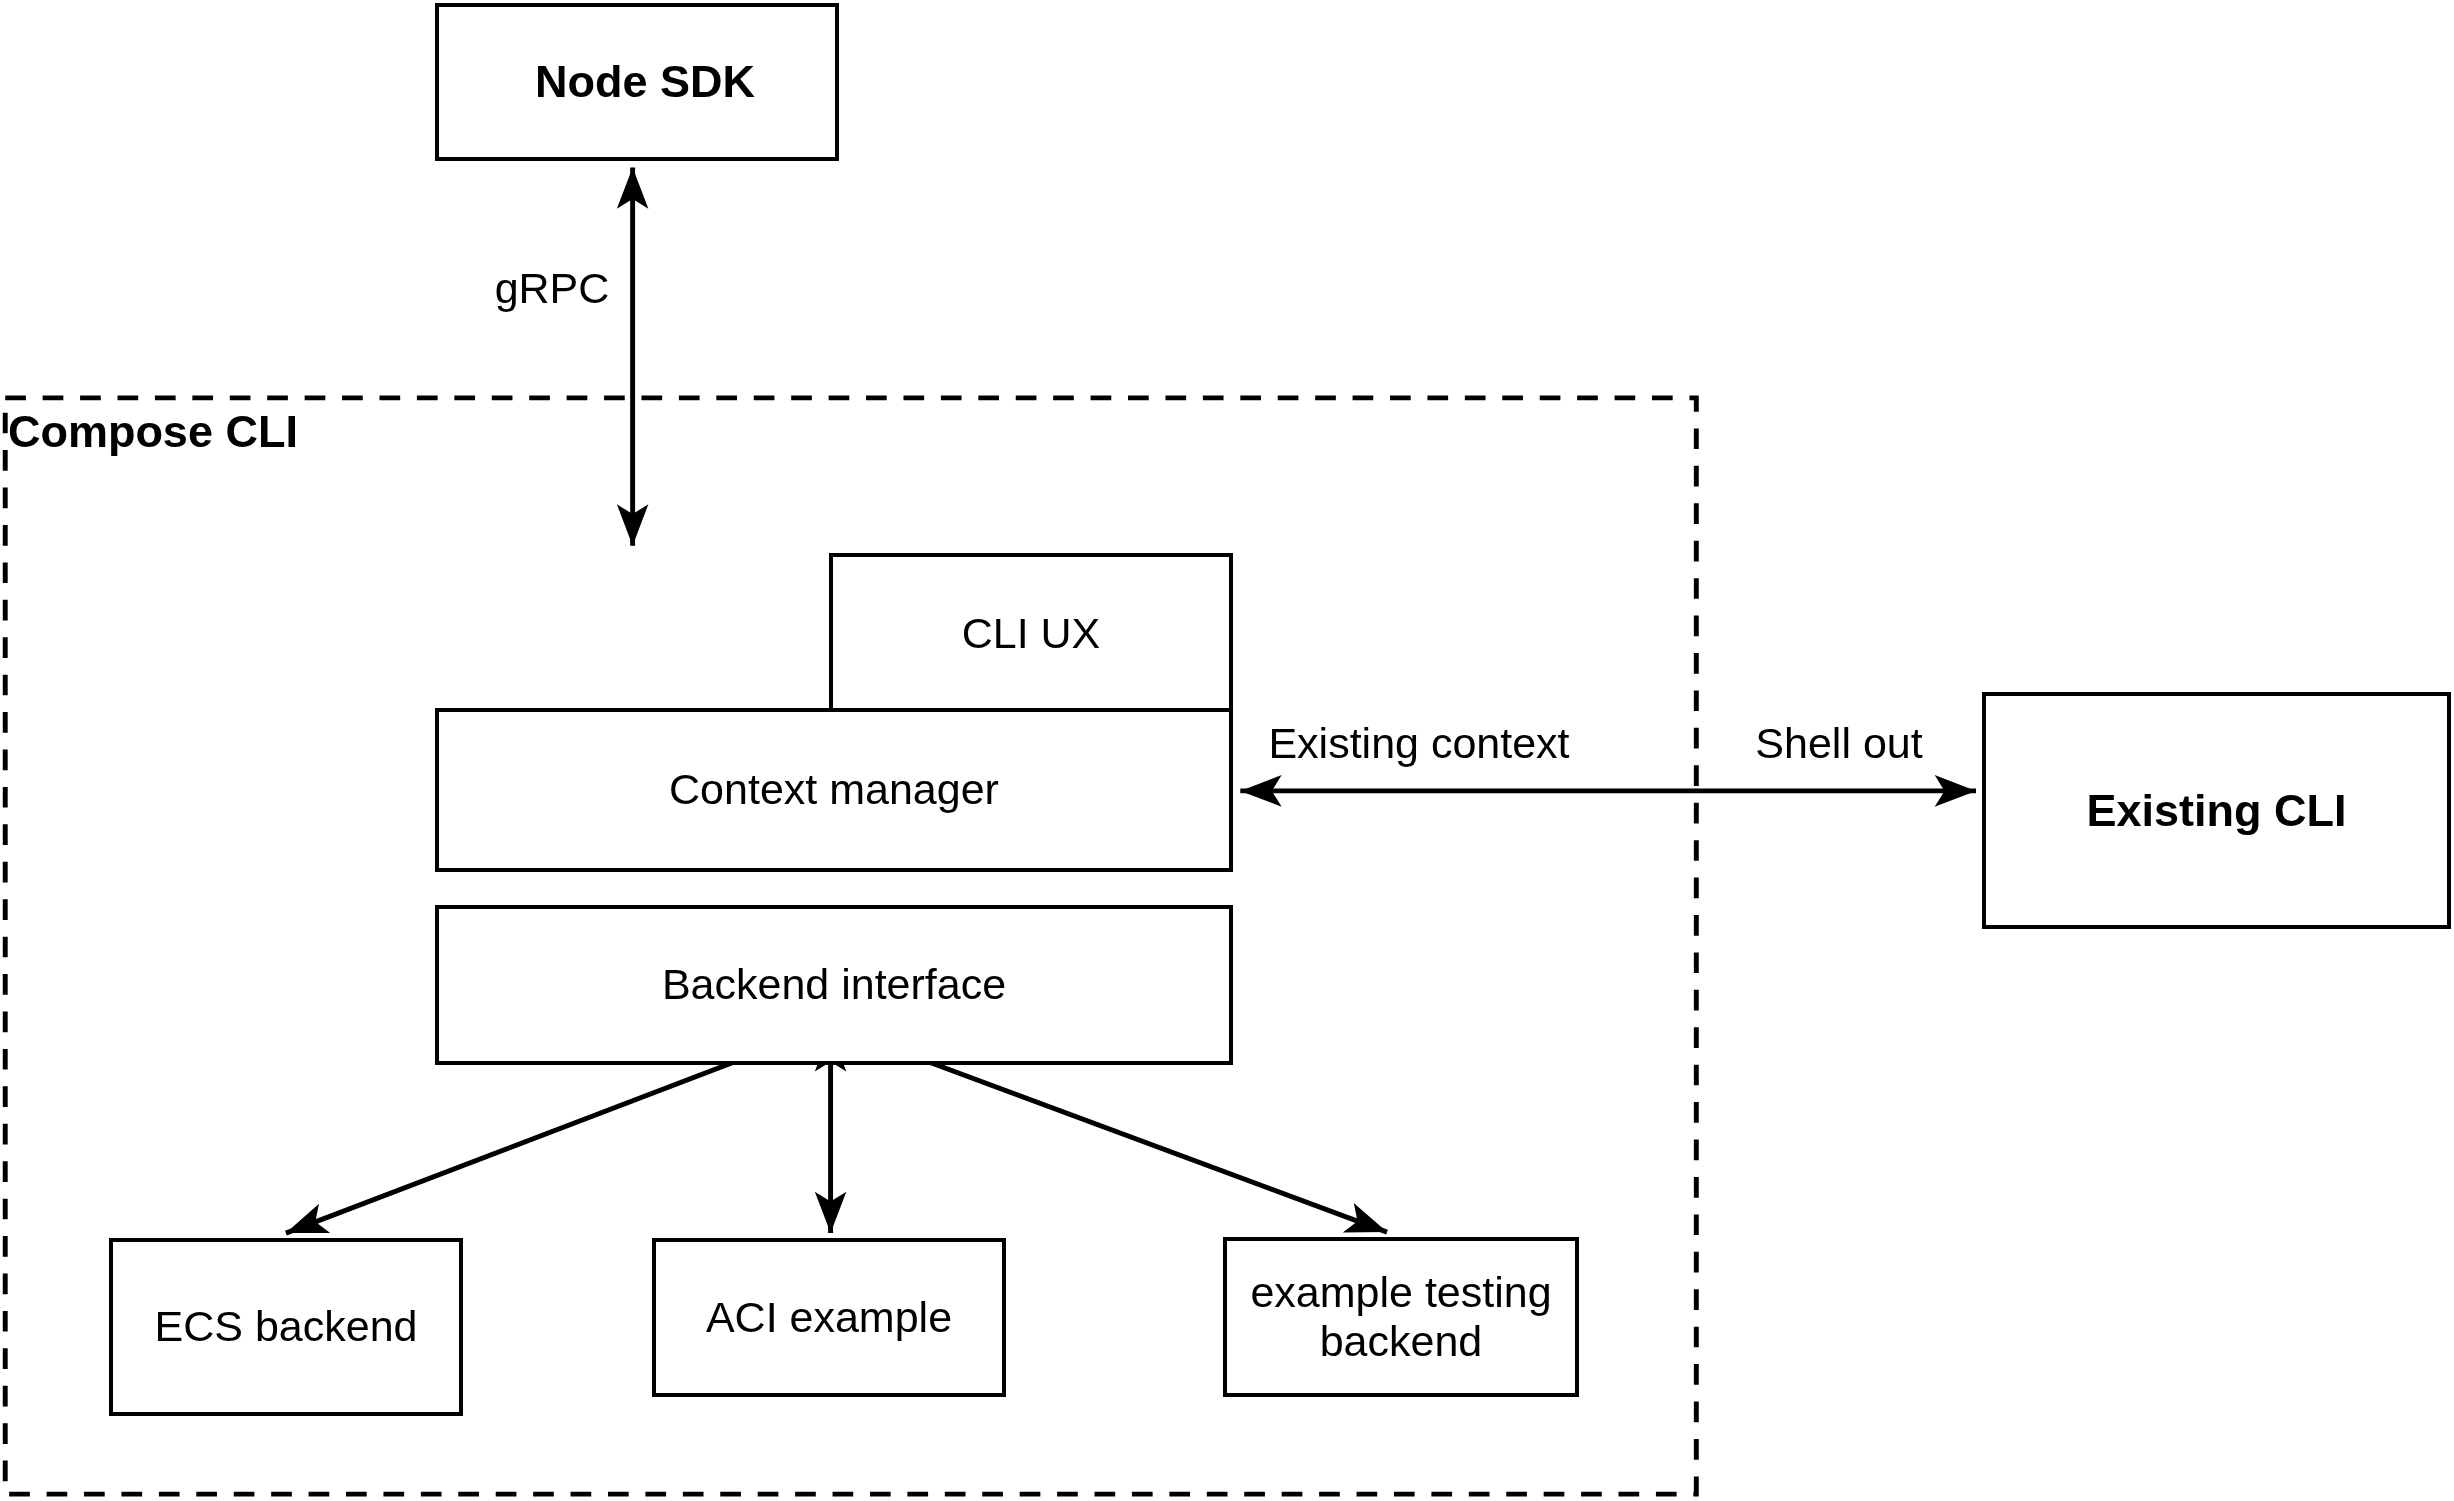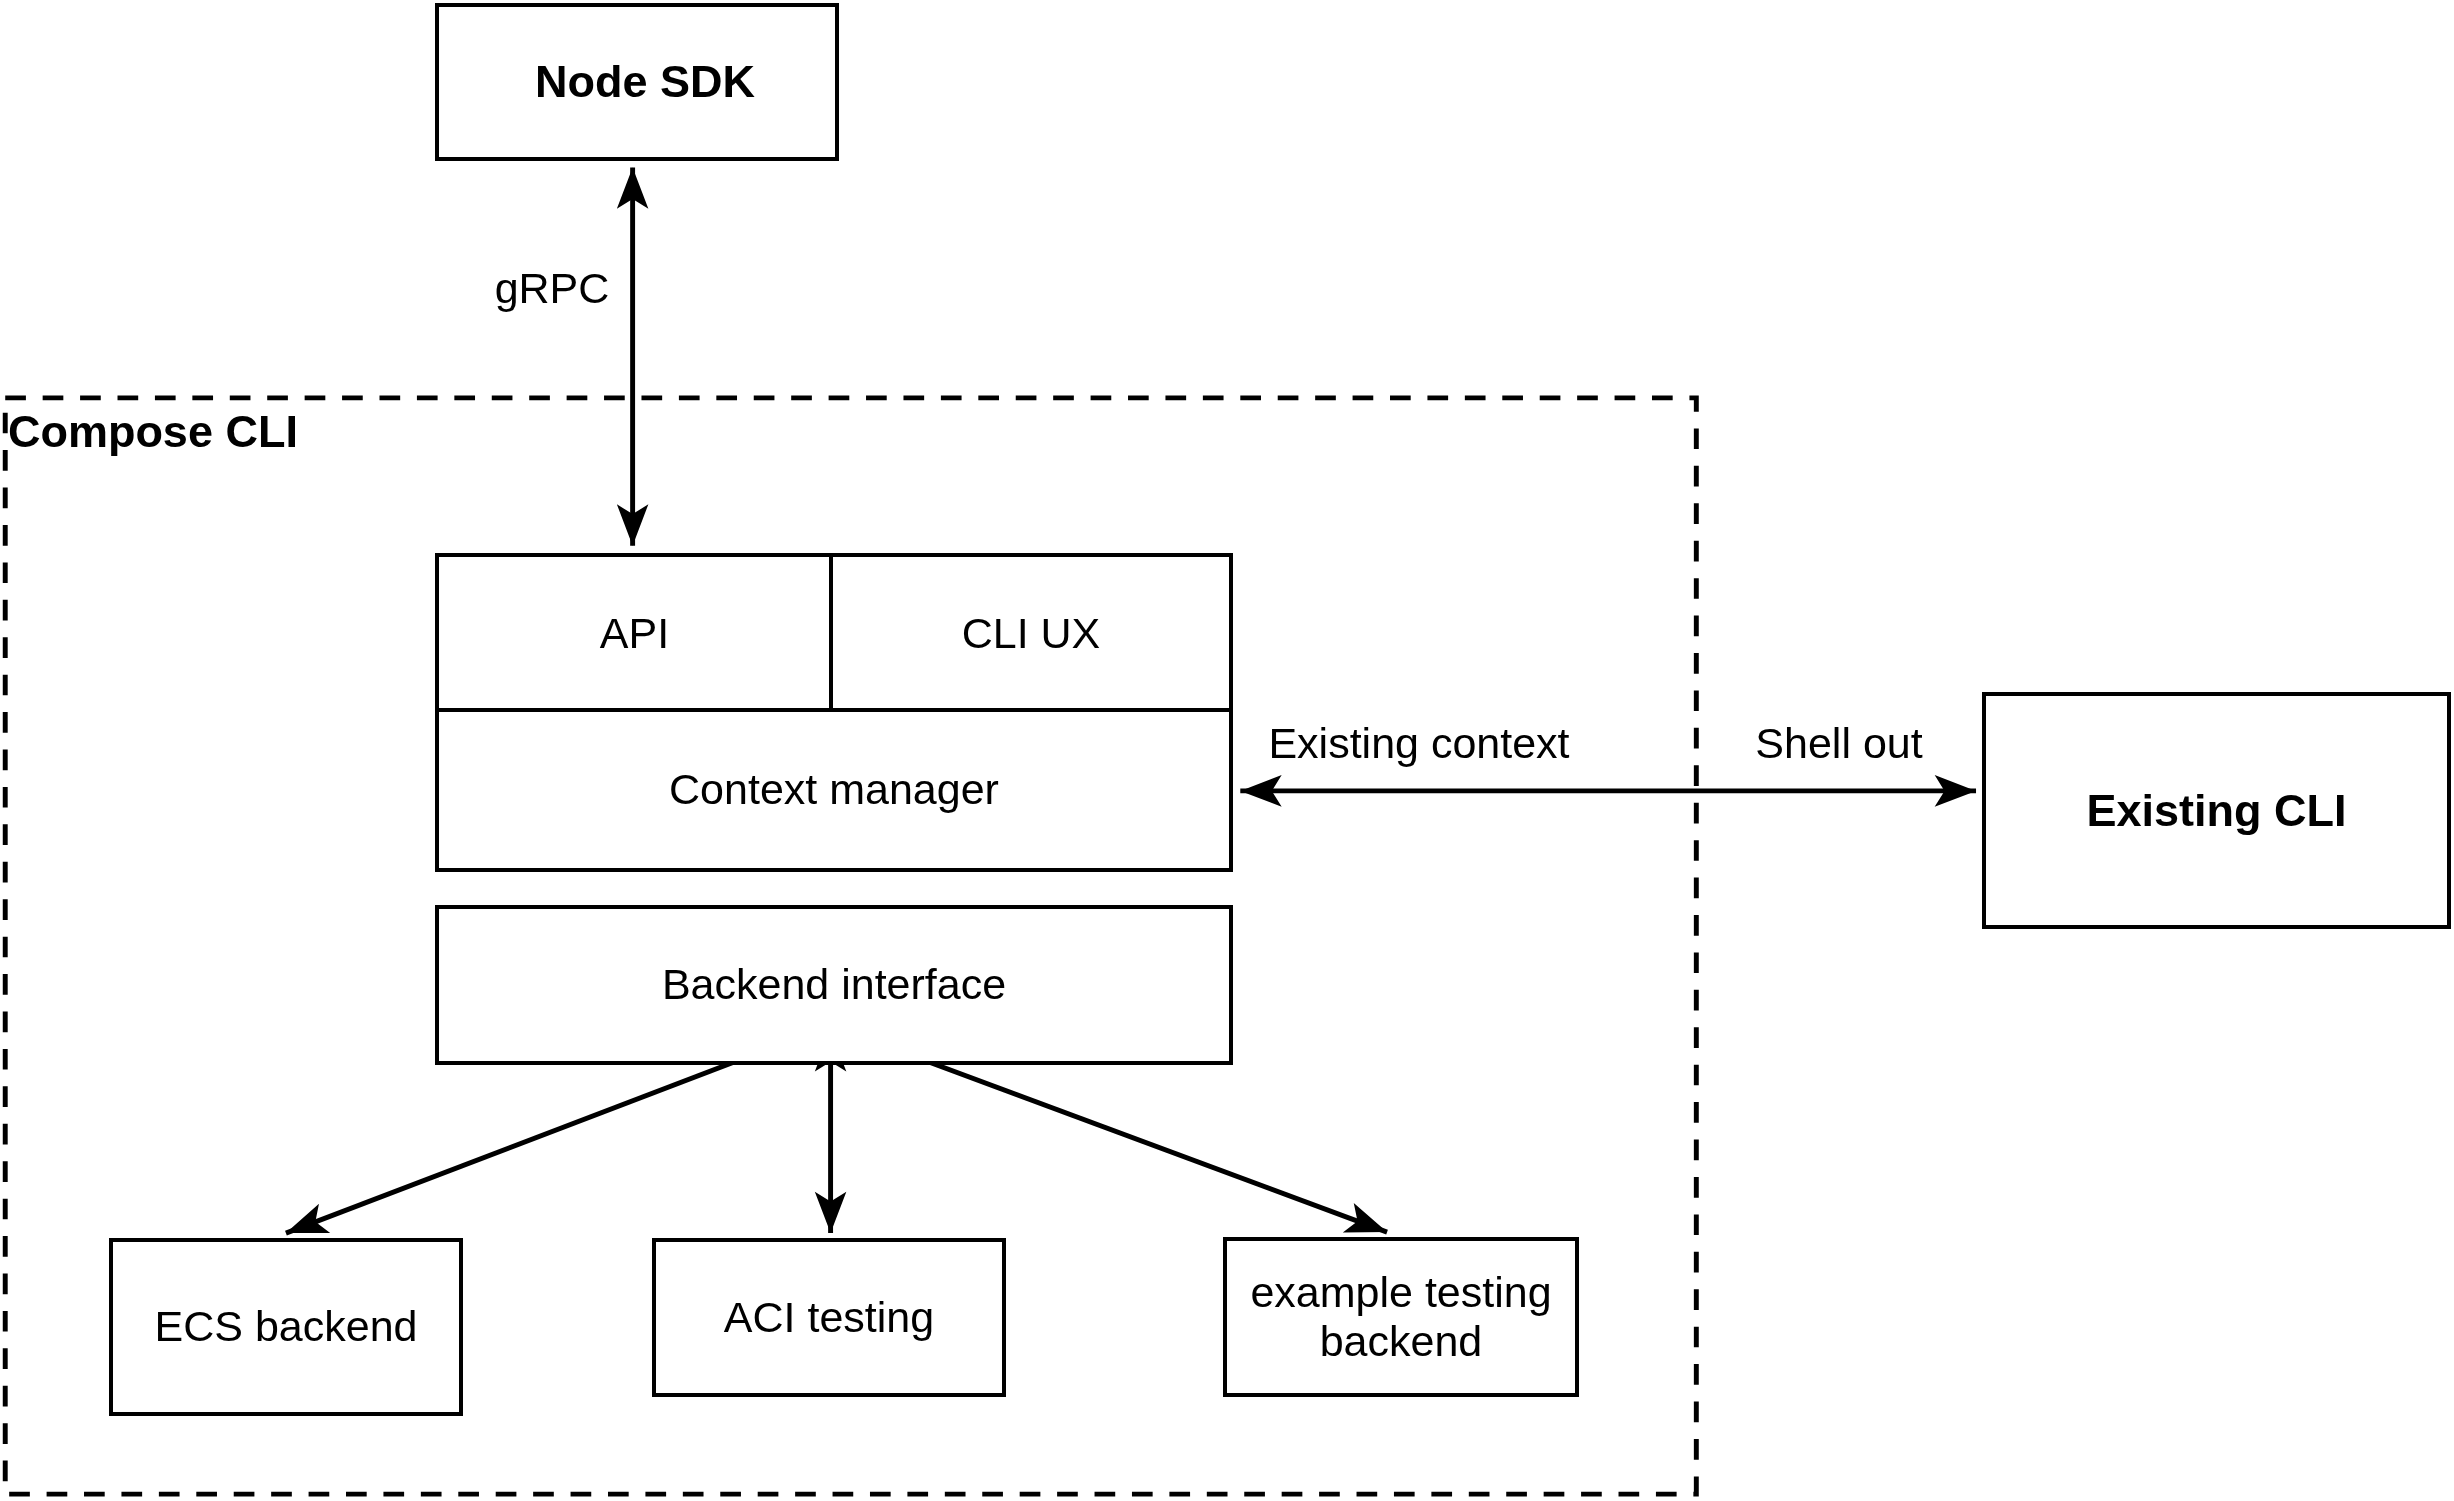--- a/index.html
+++ b/index.html
@@ -81,23 +81,20 @@
 
     <line x1="856" y1="1046" x2="1408" y2="1251" stroke="#000000" stroke-width="5" marker-start="url(#arrow)" marker-end="url(#arrow)"></line>
   </svg>
 
   <div class="container-label" style="left:7.9px; top:406px;">Compose CLI</div>
 
   <div class="node bold" style="left:435px; top:3px; width:404px; height:158px;padding-left:16px;">
     <span class="inner">Node SDK</span>
   </div>
 
-  <div class="node" style="left:435px; top:553px; width:399px; height:161px;">
-    <span class="inner">API</span>
-  </div>
   <div class="node" style="left:829px; top:553px; width:404px; height:161px;">
     <span class="inner">CLI UX</span>
   </div>
 
   <div class="node" style="left:435px; top:708px; width:798px; height:164px;">
     <span class="inner">Context manager</span>
   </div>
 
   <div class="node" style="left:435px; top:867px; width:798px; height:160px;margin-top:38px;">
     <span class="inner">Backend interface</span>
@@ -105,21 +102,21 @@
 
   <div class="node bold" style="left:1982px; top:692px; width:469px; height:237px;">
     <span class="inner">Existing CLI</span>
   </div>
 
   <div class="node" style="left:81px; top:1238px; width:354px; height:178px;margin-left:28px;">
     <span class="inner">ECS backend</span>
   </div>
 
   <div class="node" style="left:652px; top:1238px; width:354px; height:159px;">
-    <span class="inner">ACI testing</span>
+    <span class="inner">ACI example</span>
   </div>
 
   <div class="node" style="left:1223px; top:1237px; width:356px; height:160px;">
     <span class="inner" style="max-width:340px;">example testing backend</span>
   </div>
 
   <div class="edge-label" style="left:552px; top:280px; background:transparent;">gRPC</div>
 
   <div class="edge-label" style="left:1419px; top:735px;">Existing context</div>
 

